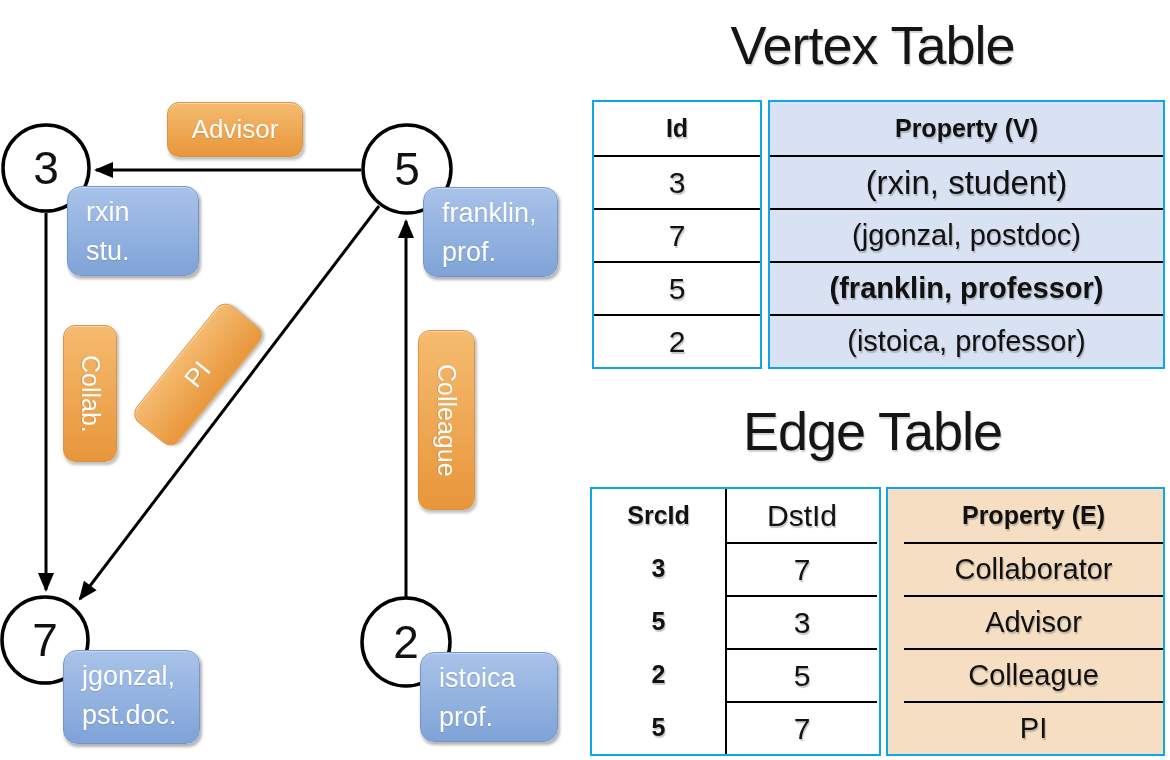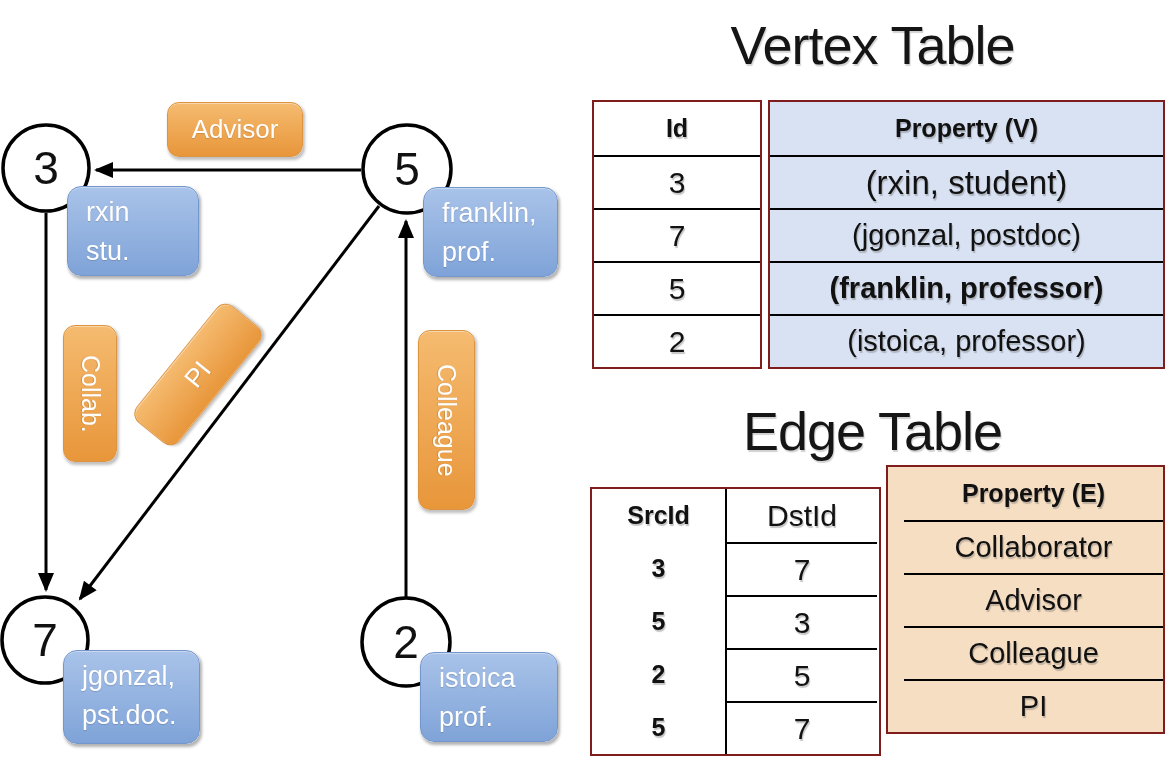--- a/index.html
+++ b/index.html
@@ -31,21 +31,21 @@
     position:absolute;box-sizing:border-box;border-radius:12px;
     background:linear-gradient(to bottom,var(--edge-box-top),var(--edge-box-bottom));
     border:1px solid var(--edge-box-border);
     box-shadow:1.5px 2.5px 3px rgba(0,0,0,0.25), inset 0 1px 0 rgba(255,255,255,0.4);
     color:#fff;display:flex;align-items:center;justify-content:center;
     font-size:26px;text-shadow:0 1px 1px rgba(0,0,0,0.15);
   }
   .edge-box.vertical{writing-mode:vertical-rl;font-size:25px;}
   .edge-box.tilted{transform:rotate(-51deg);}
   
-  .tcol{position:absolute;box-sizing:border-box;border:2px solid #7f1d1d;background:#fff;overflow:hidden;}
+  .tcol{position:absolute;box-sizing:border-box;border:2px solid #0ea5e9;background:#fff;overflow:hidden;}
   .tcol.blue{background:var(--vertex-property-bg);}
   .tcol.tan{background:var(--edge-property-bg);}
   .trow{
     box-sizing:border-box;height:53px;display:flex;align-items:center;justify-content:center;
     border-top:2px solid #000;font-size:30px;text-shadow:1px 1.5px 1px rgba(90,90,90,0.35);
     white-space:nowrap;
   }
   .trow:first-child{border-top:none;font-weight:bold;font-size:25px;}
   .split{display:flex;height:100%;}
   .split > div{flex:0 0 auto;}
@@ -143,21 +143,21 @@
     </div>
     <div class="split" style="height:53px;">
       <div class="trow" style="width:133px;">2</div>
       <div class="trow right" style="width:152px;">5</div>
     </div>
     <div class="split" style="height:53px;">
       <div class="trow" style="width:133px;">5</div>
       <div class="trow right" style="width:152px;">7</div>
     </div>
   </div>
-  <div class="tcol tan" style="left:886px;top:465px;width:279px;height:269px;padding-left:16px;">
+  <div class="tcol tan" style="left:886px;top:487px;width:279px;height:269px;padding-left:16px;">
     <div class="trow">Property (E)</div>
     <div class="trow" style="font-size:29px;">Collaborator</div>
     <div class="trow" style="font-size:29px;">Advisor</div>
     <div class="trow" style="font-size:29px;">Colleague</div>
     <div class="trow" style="font-size:29px;">PI</div>
   </div>
 
 </div>
 
 </body></html>

